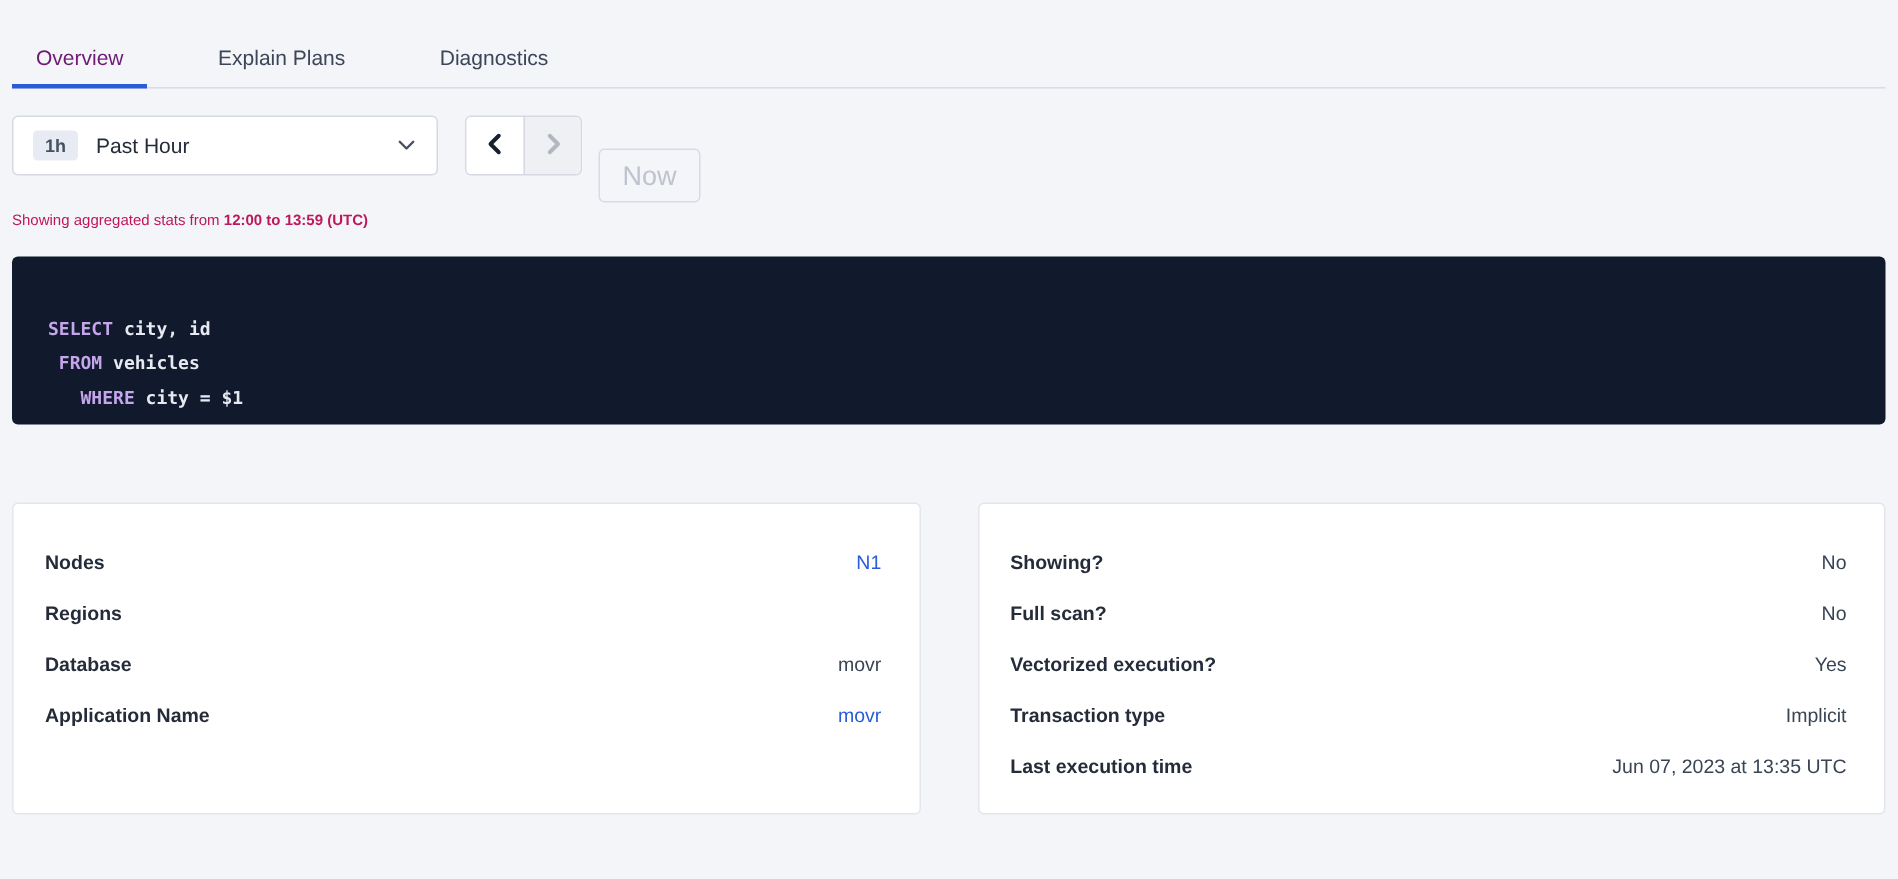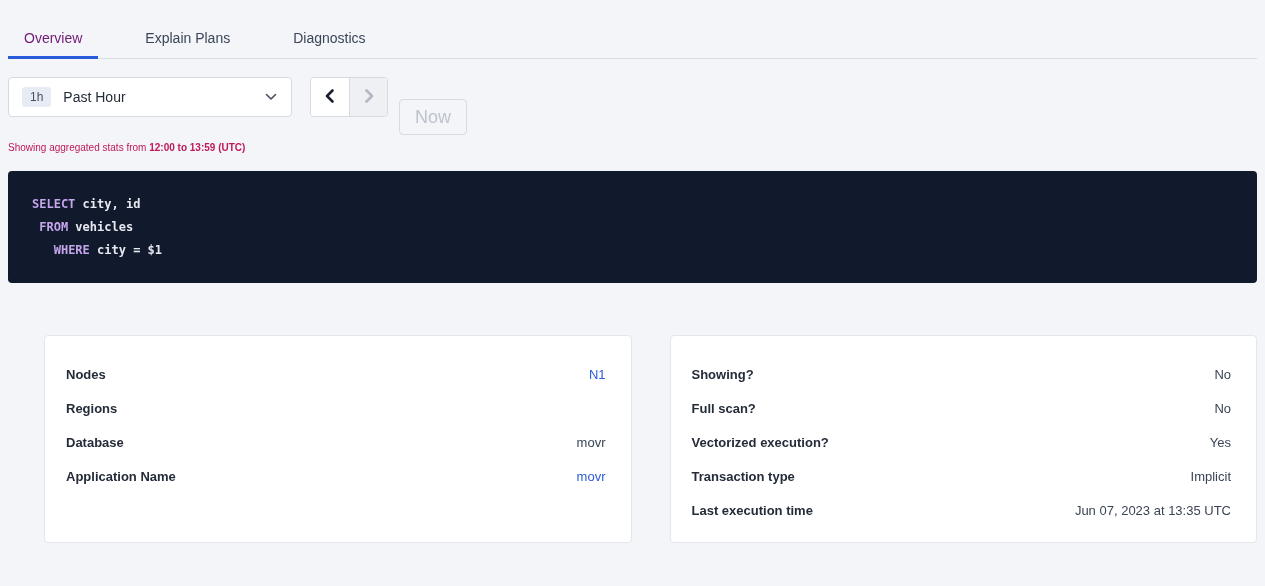--- a/index.html
+++ b/index.html
@@ -59,21 +59,21 @@
     display: flex;
     align-items: center;
     padding: 0 14px 0 13px;
     cursor: pointer;
   }
   .range-badge {
     background: #e7ebf3;
     border-radius: 3px;
     padding: 4px 8px;
     font-size: 12px;
-    font-weight: 400;
+    font-weight: 700;
     color: #475063;
     line-height: 1;
   }
   .range-label {
     margin-left: 12px;
     font-size: 14px;
     color: #242b39;
   }
   .caret { margin-left: auto; display: flex; align-items: center; }
 
@@ -121,39 +121,38 @@
     font-size: 10px;
     color: #be185d;
   }
   .stats-line b { font-weight: 700; }
 
   
   .sql-box {
     margin-top: 18px;
     background: #111a2c;
     border-radius: 4px;
-    padding: 22px 24px 18px 24px;
+    padding: 37px 24px 18px 24px;
     height: 112px;
   }
   .sql-line {
     font-family: "DejaVu Sans Mono", "Liberation Mono", monospace;
     font-size: 12px;
     font-weight: 700;
     line-height: 23px;
     color: #e7e9f0;
     white-space: pre;
   }
   .sql-line .kw { color: #c5a6ec; }
 
   
   .cards {
     margin-top: 52px;
     display: flex;
     gap: 38px;
-    margin-left: 36px;
   }
   .card {
     flex: 1;
     height: 208px;
     background: #ffffff;
     border: 1px solid #e3e6ec;
     border-radius: 4px;
     padding: 21px 25px 0 21px;
   }
   .kv-row {

